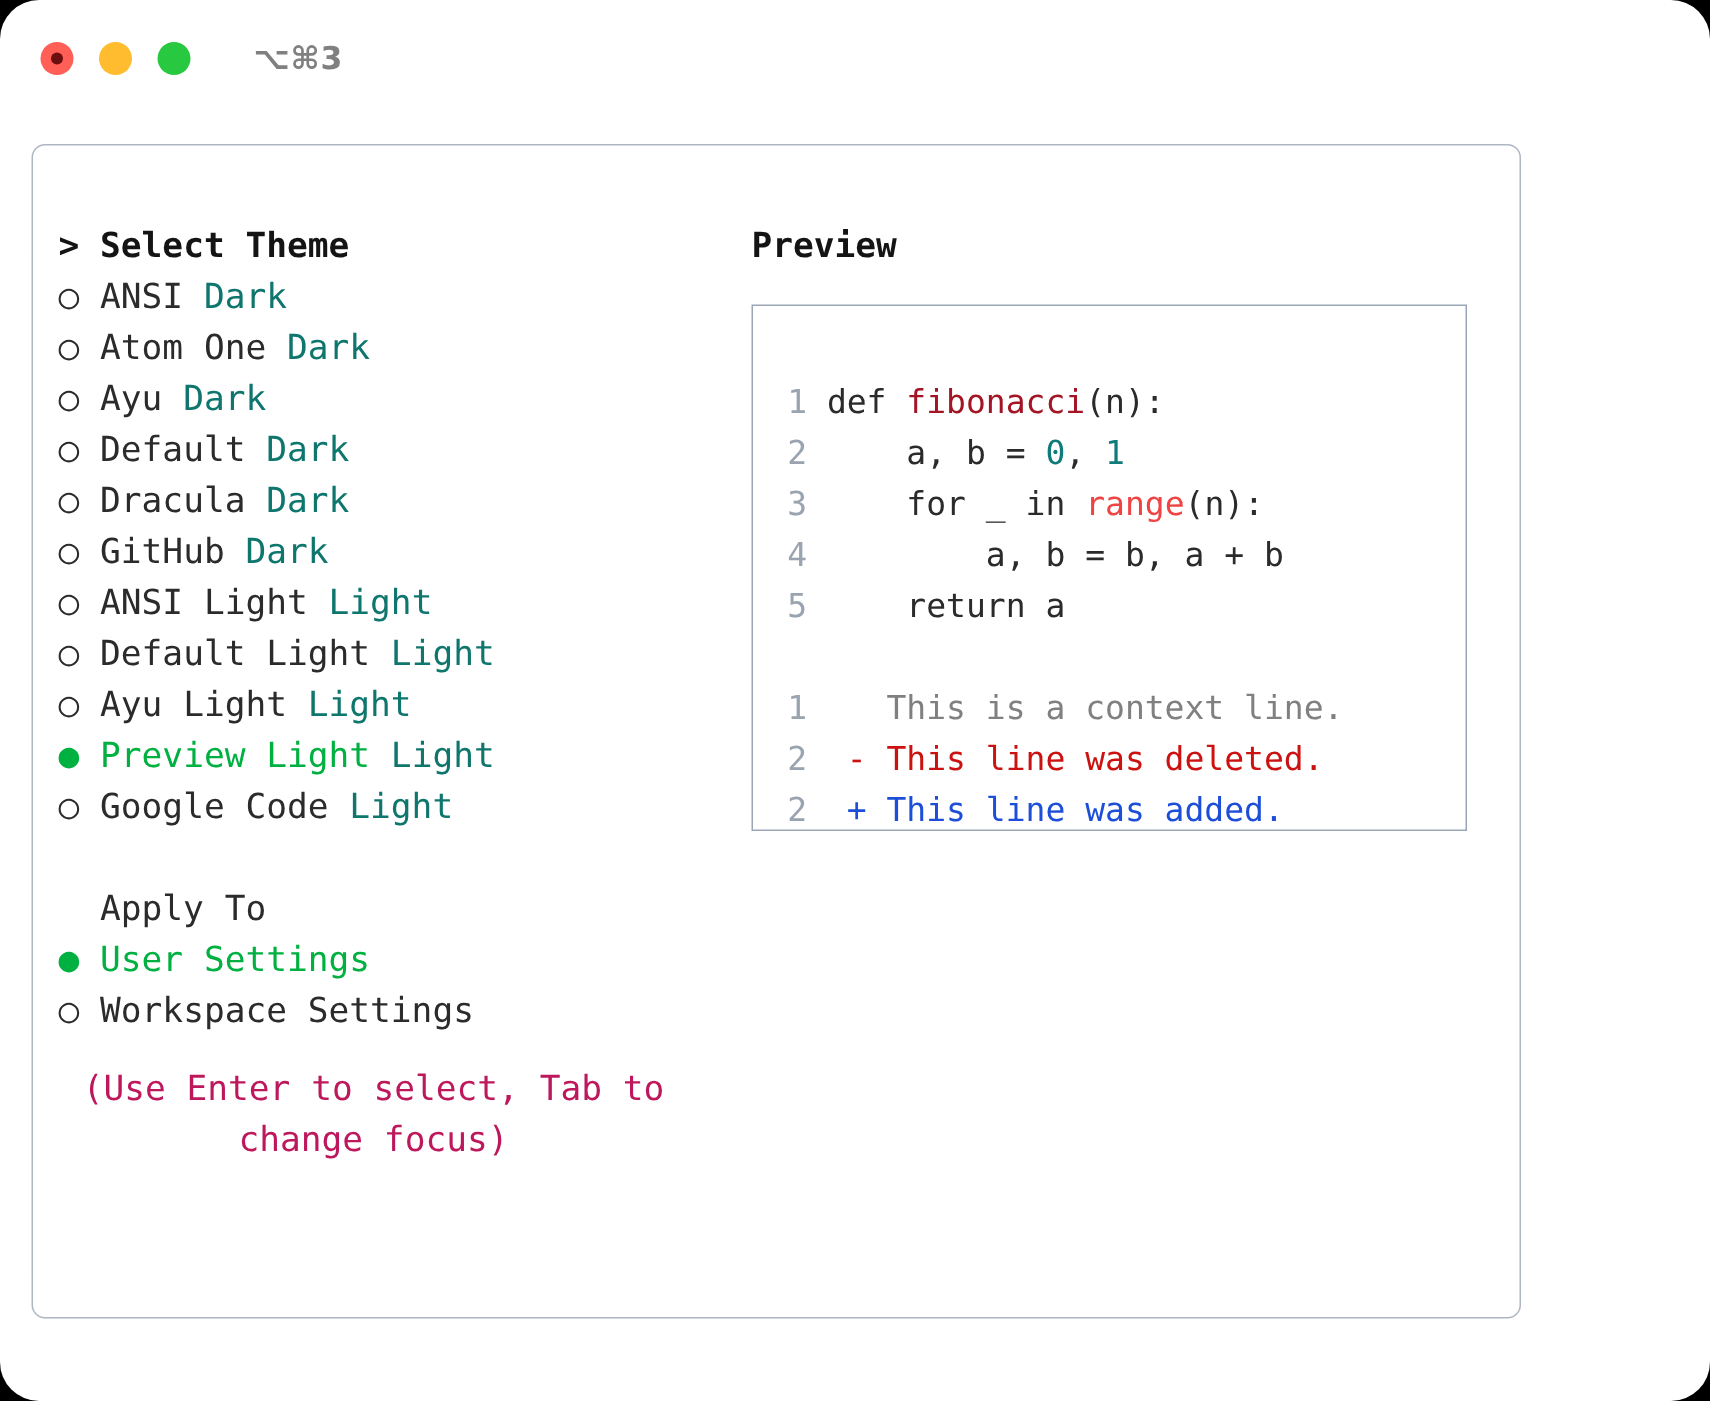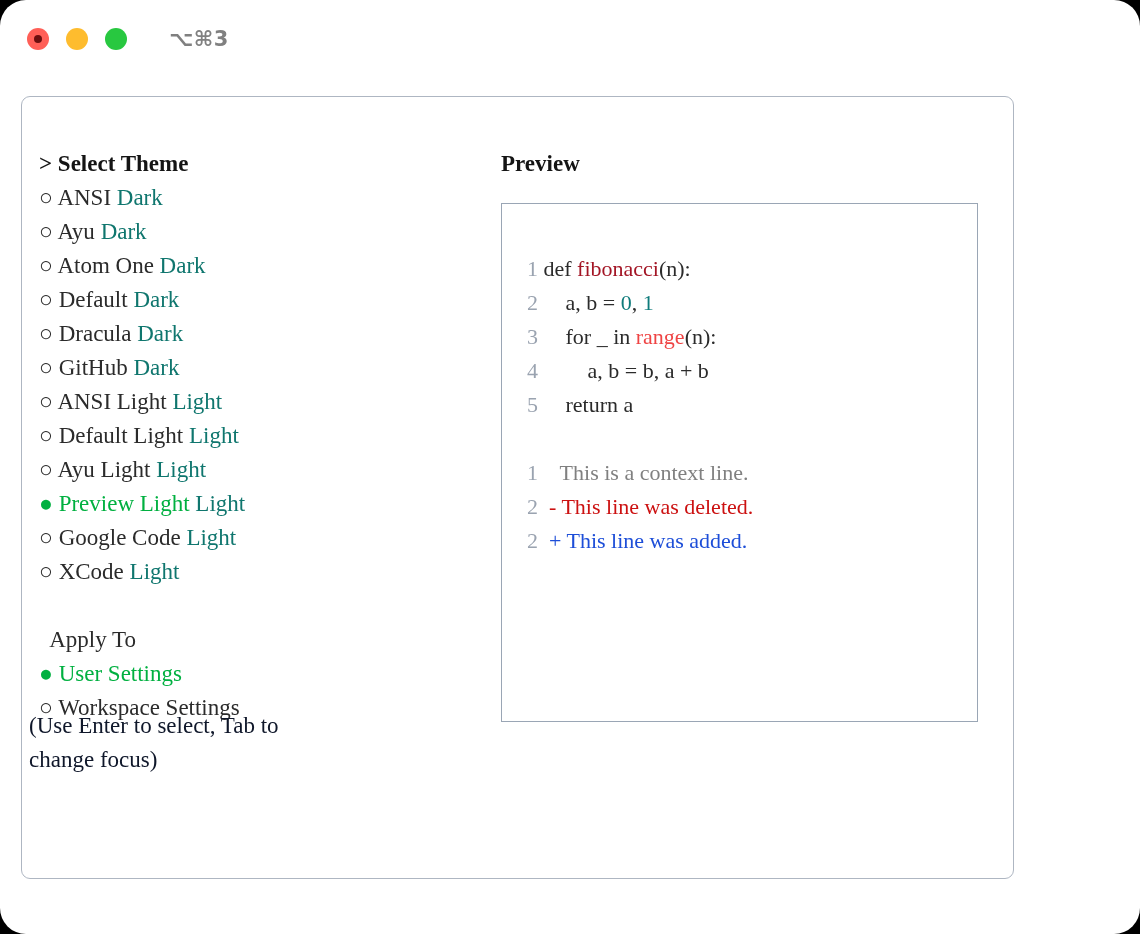--- a/index.html
+++ b/index.html
@@ -50,21 +50,21 @@
     position: absolute;
     left: 21px; top: 96px;
     width: 993px; height: 783px;
     border: 1.6px solid #aeb6c2;
     border-radius: 9px;
     background: #ffffff;
   }
 
   #panel-inner {
     position: relative;
-    width: 100%; height: 100%; font-family: Liberation Serif, serif;
+    width: 100%; height: 100%;
   }
 
   
   #left-col {
     position: absolute;
     left: 17px; top: 50px;
     width: 450px;
   }
   .heading {
     font-size: 23px; font-weight: 700; color: #141414;
@@ -82,40 +82,41 @@
   .marker.off { color: #2b2b2b; }
   .marker.on  { color: #00b040; }
   .row-label.sel  { color: #00b040; }
   .row-label.norm { color: #2b2b2b; }
   .variant { color: #0f766e; }
 
   .section-gap { height: 34px; }
 
   #help {
     position: absolute;
-    left: 7px; top: 612px;
+    left: 17px; top: 612px;
     width: 420px;
     font-size: 23px;
     line-height: 34px;
-    color: #0f172a;
+    color: #be185d;
+    text-align: center;
   }
 
   
   #right-col {
     position: absolute;
     left: 479px; top: 50px;
     width: 500px;
   }
   #preview-title {
     font-size: 23px; font-weight: 700; color: #141414;
     line-height: 34px;
   }
   #code-box {
     margin-top: 22px;
-    width: 477px; height: 519px;
+    width: 477px; height: 351px;
     border: 1.6px solid #9aa6b5;
     background: #ffffff;
     padding: 48px 0 0 0;
   }
   .code-line {
     font-size: 22px;
     line-height: 34px;
     white-space: pre;
     padding-left: 22px;
     color: #2b2b2b;
@@ -148,31 +149,30 @@
 
   <div id="panel">
     <div id="panel-inner">
 
       <div id="left-col">
 
         <div class="heading"><span>&gt; </span><span>Select Theme</span></div>
 
         <div id="theme-items">
             <div class="list-row"><span class="marker off">○ </span><span class="row-label norm">ANSI </span><span class="variant">Dark</span></div>
+            <div class="list-row"><span class="marker off">○ </span><span class="row-label norm">Atom One </span><span class="variant">Dark</span></div>
             <div class="list-row"><span class="marker off">○ </span><span class="row-label norm">Ayu </span><span class="variant">Dark</span></div>
-            <div class="list-row"><span class="marker off">○ </span><span class="row-label norm">Atom One </span><span class="variant">Dark</span></div>
             <div class="list-row"><span class="marker off">○ </span><span class="row-label norm">Default </span><span class="variant">Dark</span></div>
             <div class="list-row"><span class="marker off">○ </span><span class="row-label norm">Dracula </span><span class="variant">Dark</span></div>
             <div class="list-row"><span class="marker off">○ </span><span class="row-label norm">GitHub </span><span class="variant">Dark</span></div>
             <div class="list-row"><span class="marker off">○ </span><span class="row-label norm">ANSI Light </span><span class="variant">Light</span></div>
             <div class="list-row"><span class="marker off">○ </span><span class="row-label norm">Default Light </span><span class="variant">Light</span></div>
             <div class="list-row"><span class="marker off">○ </span><span class="row-label norm">Ayu Light </span><span class="variant">Light</span></div>
             <div class="list-row"><span class="marker on">● </span><span class="row-label sel">Preview Light </span><span class="variant">Light</span></div>
             <div class="list-row"><span class="marker off">○ </span><span class="row-label norm">Google Code </span><span class="variant">Light</span></div>
-            <div class="list-row"><span class="marker off">○ </span><span class="row-label norm">XCode </span><span class="variant">Light</span></div>
           </div>
 
         <div class="section-gap"></div>
 
         <div class="list-row"><span>  Apply To</span></div>
 
         <div id="apply-items">
             <div class="list-row"><span class="marker on">● </span><span class="row-label sel">User Settings</span></div>
             <div class="list-row"><span class="marker off">○ </span><span class="row-label norm">Workspace Settings</span></div>
           </div>

